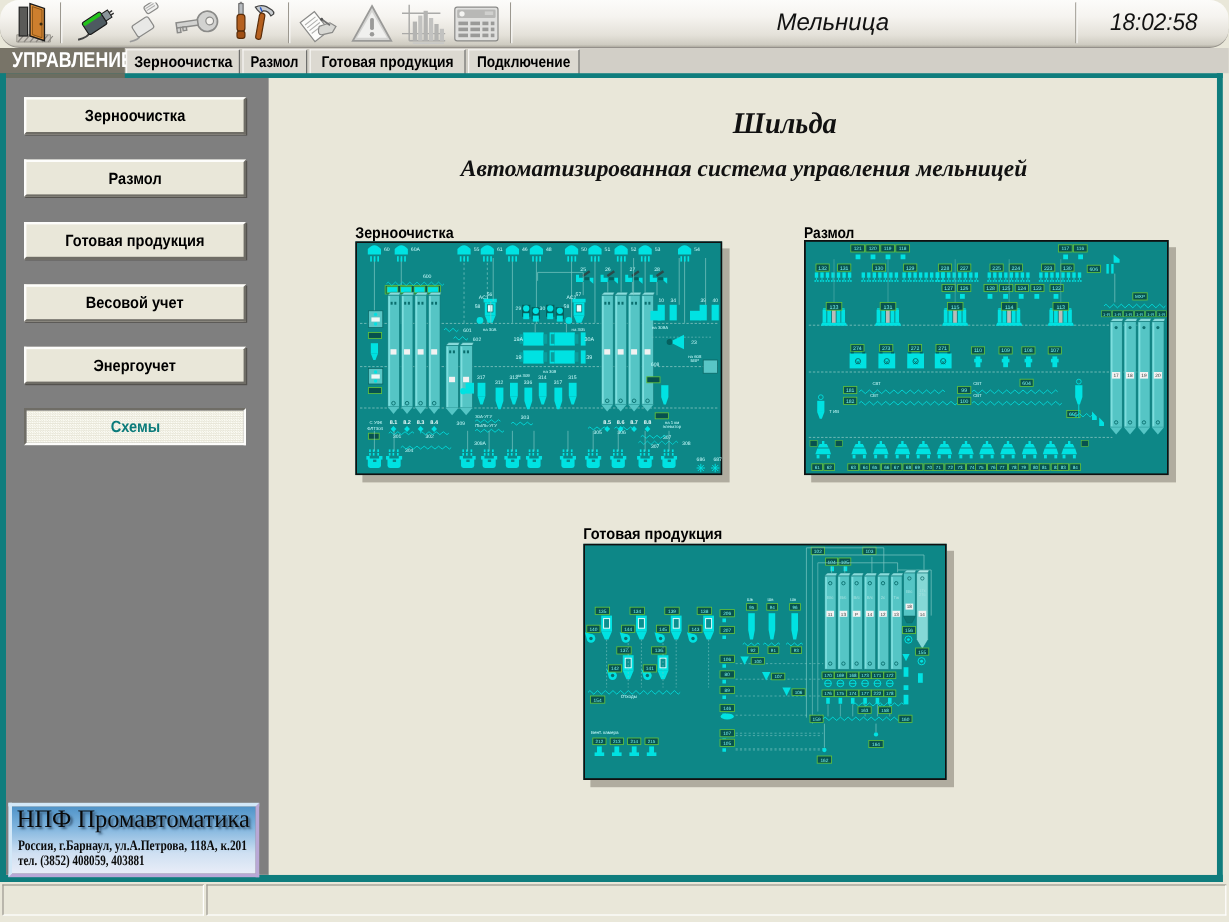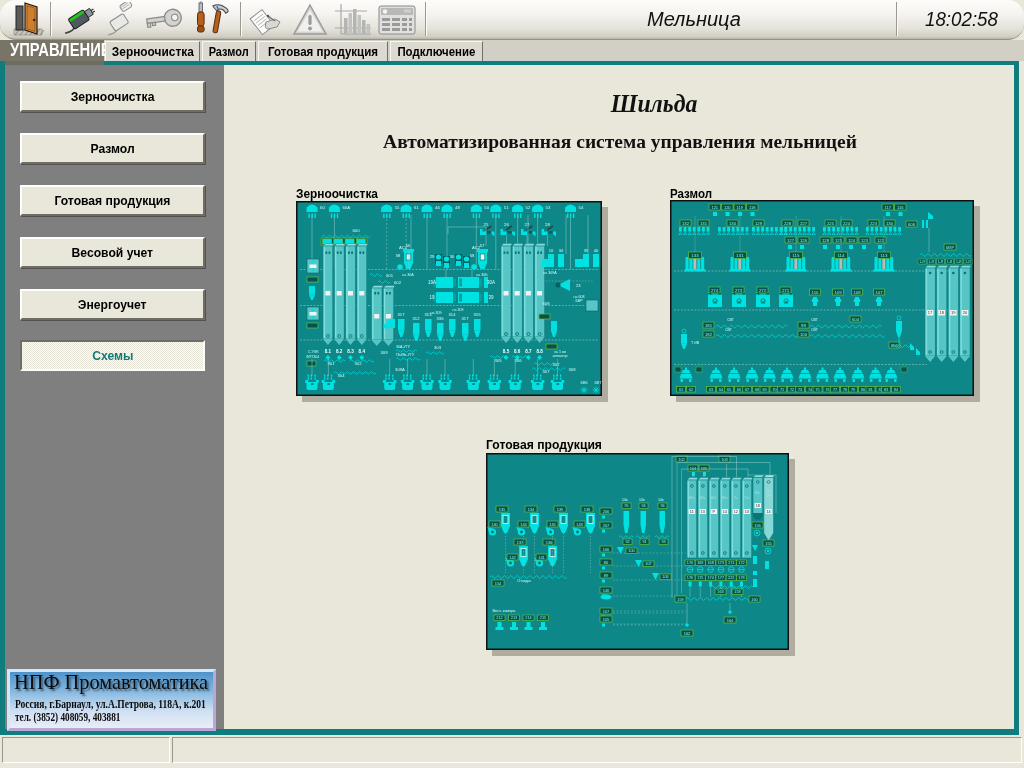--- a/index.html
+++ b/index.html
@@ -149,21 +149,21 @@
   border-bottom:3px solid #b9a8d6;border-right:3px solid #b9a8d6;">
 <div style="position:absolute;left:4px;top:-2px;font-family:'Liberation Serif',serif;font-size:21px;color:#0a0a0a;text-shadow:2px 2px 2px #3a5a78;white-space:nowrap;transform:scaleX(0.969);transform-origin:left;">НПФ Промавтоматика</div>
 <div style="position:absolute;left:5px;top:25px;font-family:'Liberation Serif',serif;font-size:12px;font-weight:bold;color:#0a0a0a;white-space:nowrap;transform:scaleX(0.795);transform-origin:left;">Россия, г.Барнаул, ул.А.Петрова, 118А, к.201</div>
 <div style="position:absolute;left:5px;top:38px;font-family:'Liberation Serif',serif;font-size:12px;font-weight:bold;color:#0a0a0a;white-space:nowrap;transform:scaleX(0.77);transform-origin:left;">тел. (3852) 408059, 403881</div>
 </div>
 
 <div style="position:absolute;left:637px;top:90px;transform:translateX(-50%);margin-left:17px;">
 <span style="display:inline-block;font-family:'Liberation Serif',serif;font-style:italic;font-weight:bold;font-size:25px;color:#111;transform:scaleX(0.95);transform-origin:center;white-space:nowrap;">Шильда</span>
 </div>
 <div style="position:absolute;left:620px;top:131px;transform:translateX(-50%);">
-<span style="display:inline-block;font-family:'Liberation Serif',serif;font-weight:bold;font-size:19.5px;color:#111;transform:scaleX(1);transform-origin:center;white-space:nowrap;">Автоматизированная система управления мельницей</span>
+<span style="display:inline-block;font-family:'Liberation Serif',serif;font-style:italic;font-weight:bold;font-size:19.5px;color:#111;transform:scaleX(1);transform-origin:center;white-space:nowrap;">Автоматизированная система управления мельницей</span>
 </div>
 
 <div style="position:absolute;left:296px;top:186px;font-weight:bold;font-size:13px;color:#000;transform:scaleX(0.915);transform-origin:left;">Зерноочистка</div>
 <div style="position:absolute;left:670px;top:186px;font-weight:bold;font-size:13px;color:#000;transform:scaleX(0.886);transform-origin:left;">Размол</div>
 <div style="position:absolute;left:486px;top:437px;font-weight:bold;font-size:13px;color:#000;transform:scaleX(0.935);transform-origin:left;">Готовая продукция</div>
 
 <div style="position:absolute;left:296px;top:201px;width:306px;height:195px;box-shadow:6px 6px 0 0 #b0ac9f;"><svg width="306" height="195" viewBox="0 0 306 195" font-family="Liberation Sans, sans-serif">
       <rect x="0" y="0" width="306" height="195" fill="#0d8787"></rect>
       <rect x="0.75" y="0.75" width="304.5" height="193.5" fill="none" stroke="#101010" stroke-width="1.5"></rect>
       <line x1="4" y1="68.5" x2="302" y2="68.5" stroke="#7fc2be" stroke-width="0.7" stroke-dasharray="2,1.4"></line>

